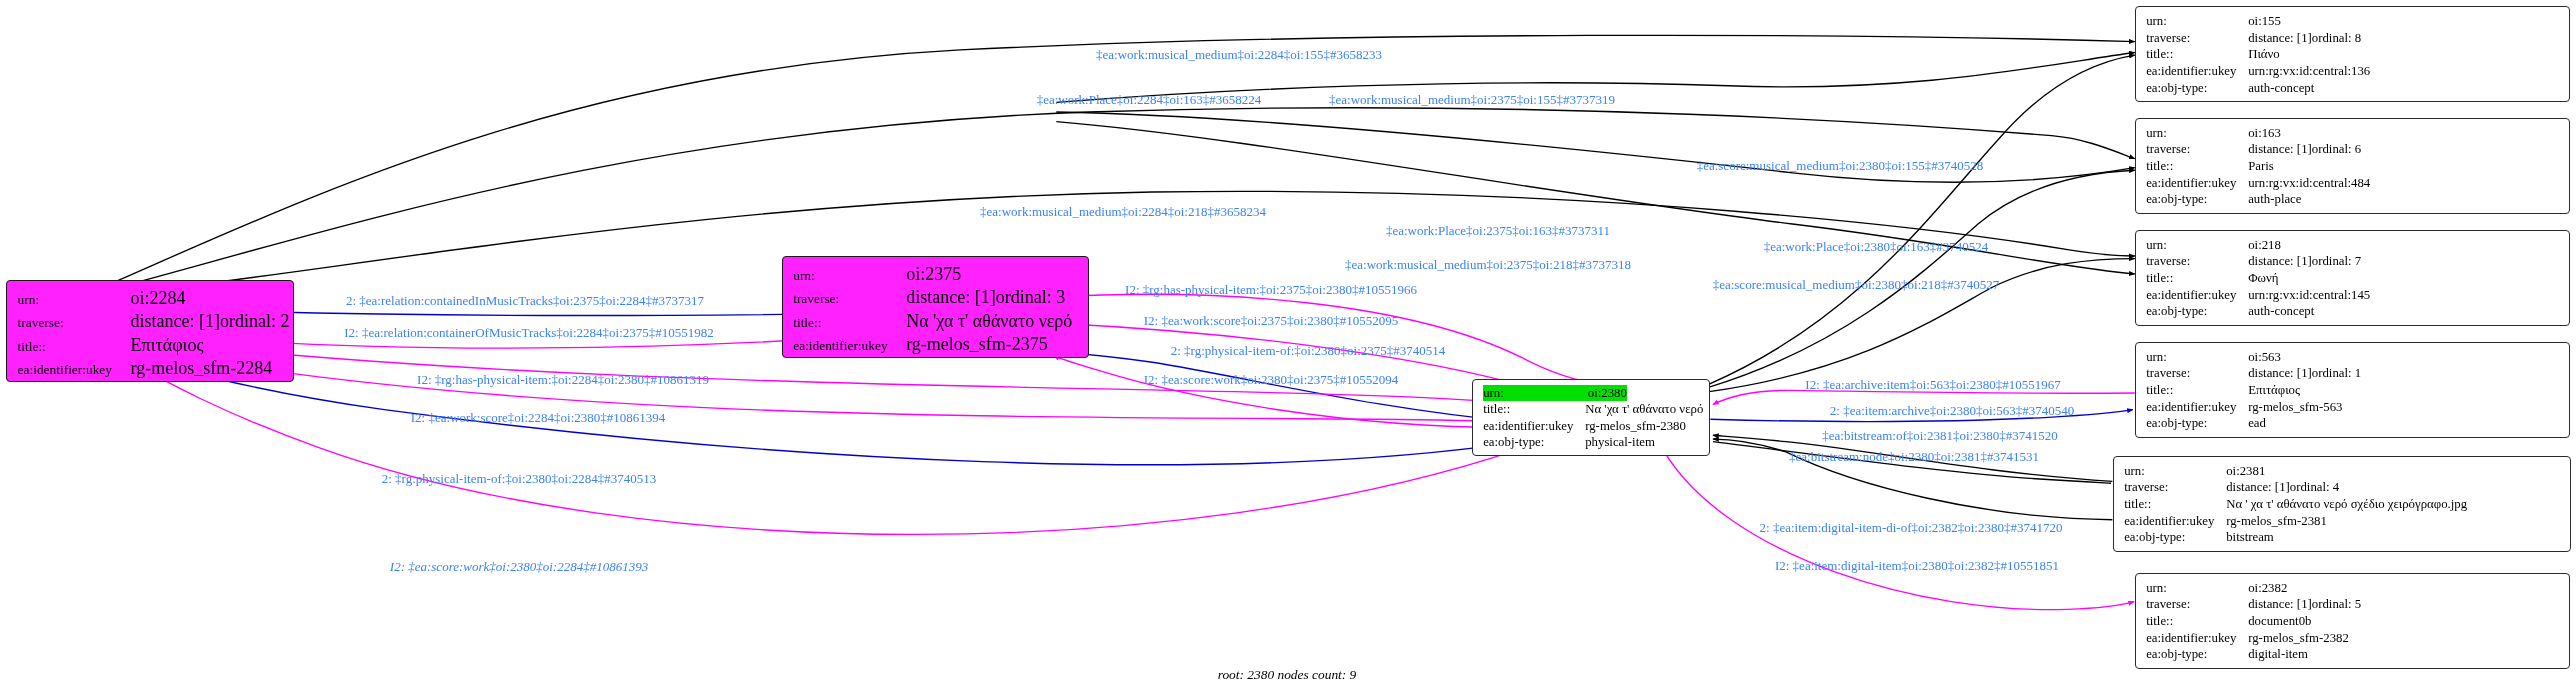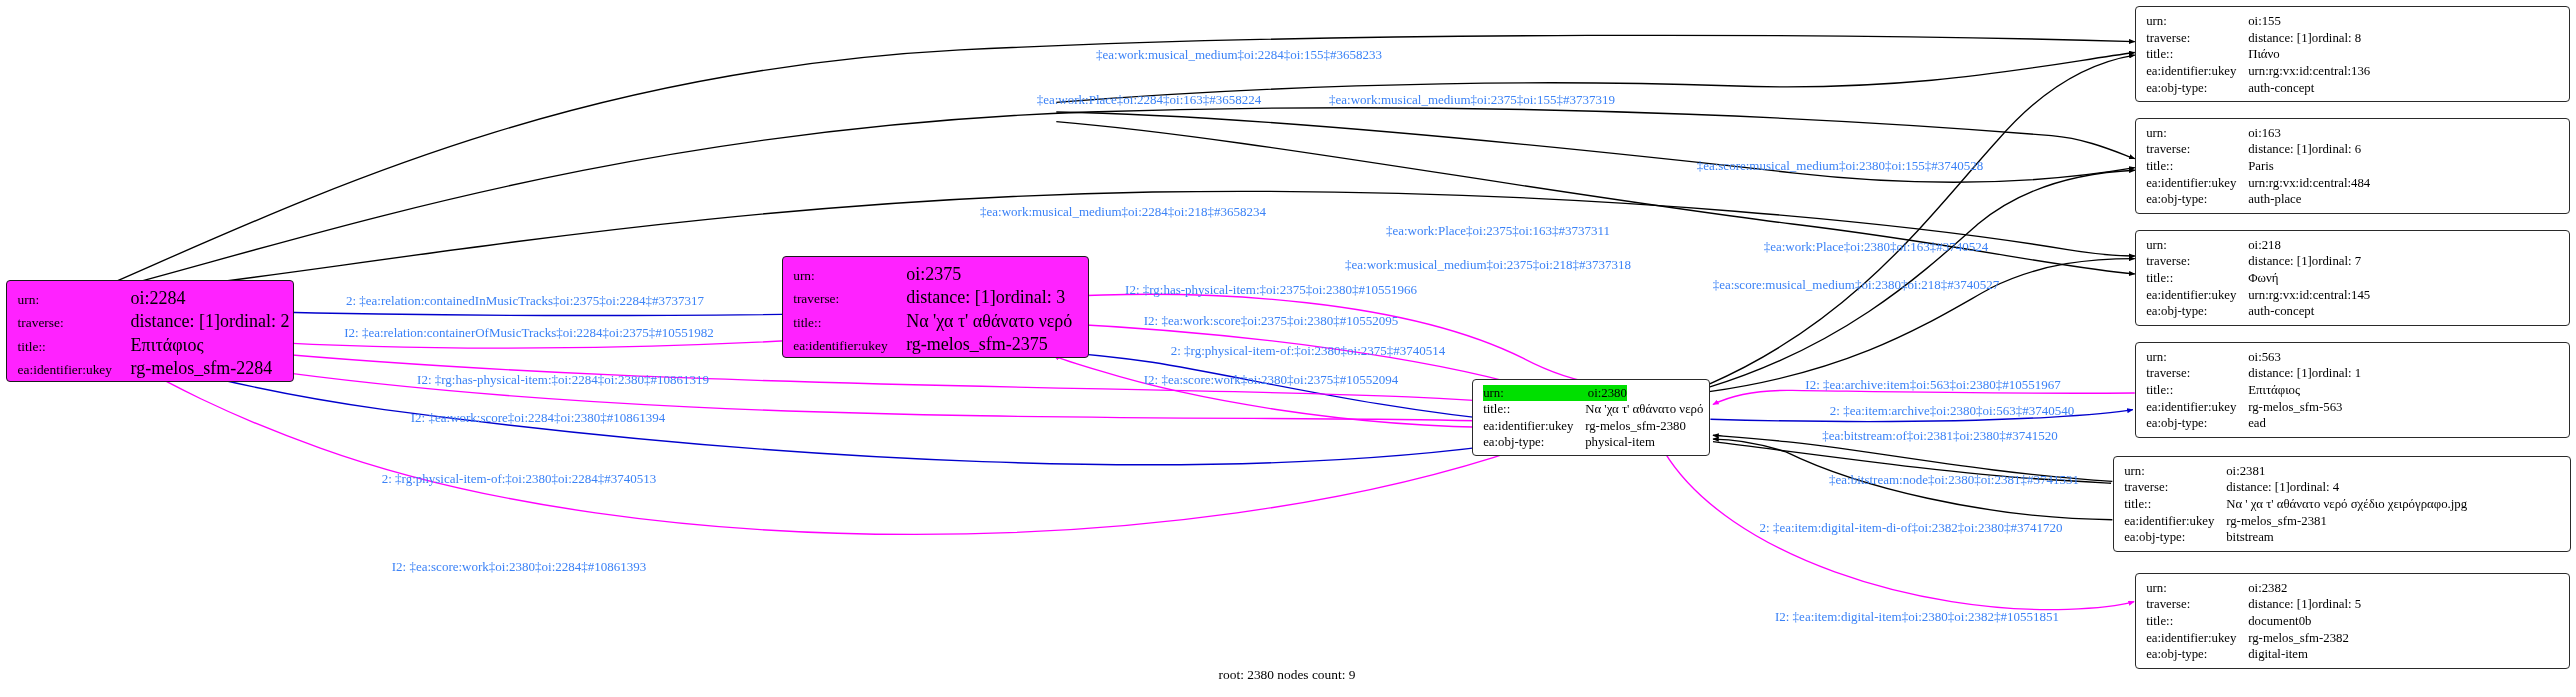--- a/index.html
+++ b/index.html
@@ -343,25 +343,25 @@
   <div class="elabel" style="left:529px;top:332px;">I2: ‡ea:relation:containerOfMusicTracks‡oi:2284‡oi:2375‡#10551982</div>
 
   <div class="elabel" style="left:1271px;top:289px;">I2: ‡rg:has-physical-item:‡oi:2375‡oi:2380‡#10551966</div>
   <div class="elabel" style="left:1271px;top:320px;">I2: ‡ea:work:score‡oi:2375‡oi:2380‡#10552095</div>
   <div class="elabel" style="left:1268px;top:350px;margin-left:40px;">2: ‡rg:physical-item-of:‡oi:2380‡oi:2375‡#3740514</div>
   <div class="elabel" style="left:1271px;top:379px;">I2: ‡ea:score:work‡oi:2380‡oi:2375‡#10552094</div>
 
   <div class="elabel" style="left:563px;top:379px;">I2: ‡rg:has-physical-item:‡oi:2284‡oi:2380‡#10861319</div>
   <div class="elabel" style="left:538px;top:417px;">I2: ‡ea:work:score‡oi:2284‡oi:2380‡#10861394</div>
   <div class="elabel" style="left:519px;top:478px;">2: ‡rg:physical-item-of:‡oi:2380‡oi:2284‡#3740513</div>
-  <div class="elabel" style="left:519px;top:566px;">I2: ‡ea:score:work‡oi:2380‡oi:2284‡#10861393</div>
+  <div class="elabel" style="left:519px;top:566px;font-style:italic;">I2: ‡ea:score:work‡oi:2380‡oi:2284‡#10861393</div>
 
   <div class="elabel" style="left:1933px;top:384px;">I2: ‡ea:archive:item‡oi:563‡oi:2380‡#10551967</div>
   <div class="elabel" style="left:1952px;top:410px;">2: ‡ea:item:archive‡oi:2380‡oi:563‡#3740540</div>
   <div class="elabel" style="left:1940px;top:435px;">‡ea:bitstream:of‡oi:2381‡oi:2380‡#3741520</div>
-  <div class="elabel" style="left:1914px;top:479px;margin-left:40px;">‡ea:bitstream:node‡oi:2380‡oi:2381‡#3741531</div>
+  <div class="elabel" style="left:1914px;top:456px;">‡ea:bitstream:node‡oi:2380‡oi:2381‡#3741531</div>
   <div class="elabel" style="left:1911px;top:527px;">2: ‡ea:item:digital-item-di-of‡oi:2382‡oi:2380‡#3741720</div>
-  <div class="elabel" style="left:1917px;top:616px;">I2: ‡ea:item:digital-item‡oi:2380‡oi:2382‡#10551851</div>
-
-  <div class="footer" style="left:1287px;top:667px;">root: 2380 nodes count: 9</div>
+  <div class="elabel" style="left:1917px;top:565px;">I2: ‡ea:item:digital-item‡oi:2380‡oi:2382‡#10551851</div>
+
+  <div class="footer" style="left:1287px;top:667px;font-style:italic;">root: 2380 nodes count: 9</div>
 
 </div>
 
 
 </body></html>

